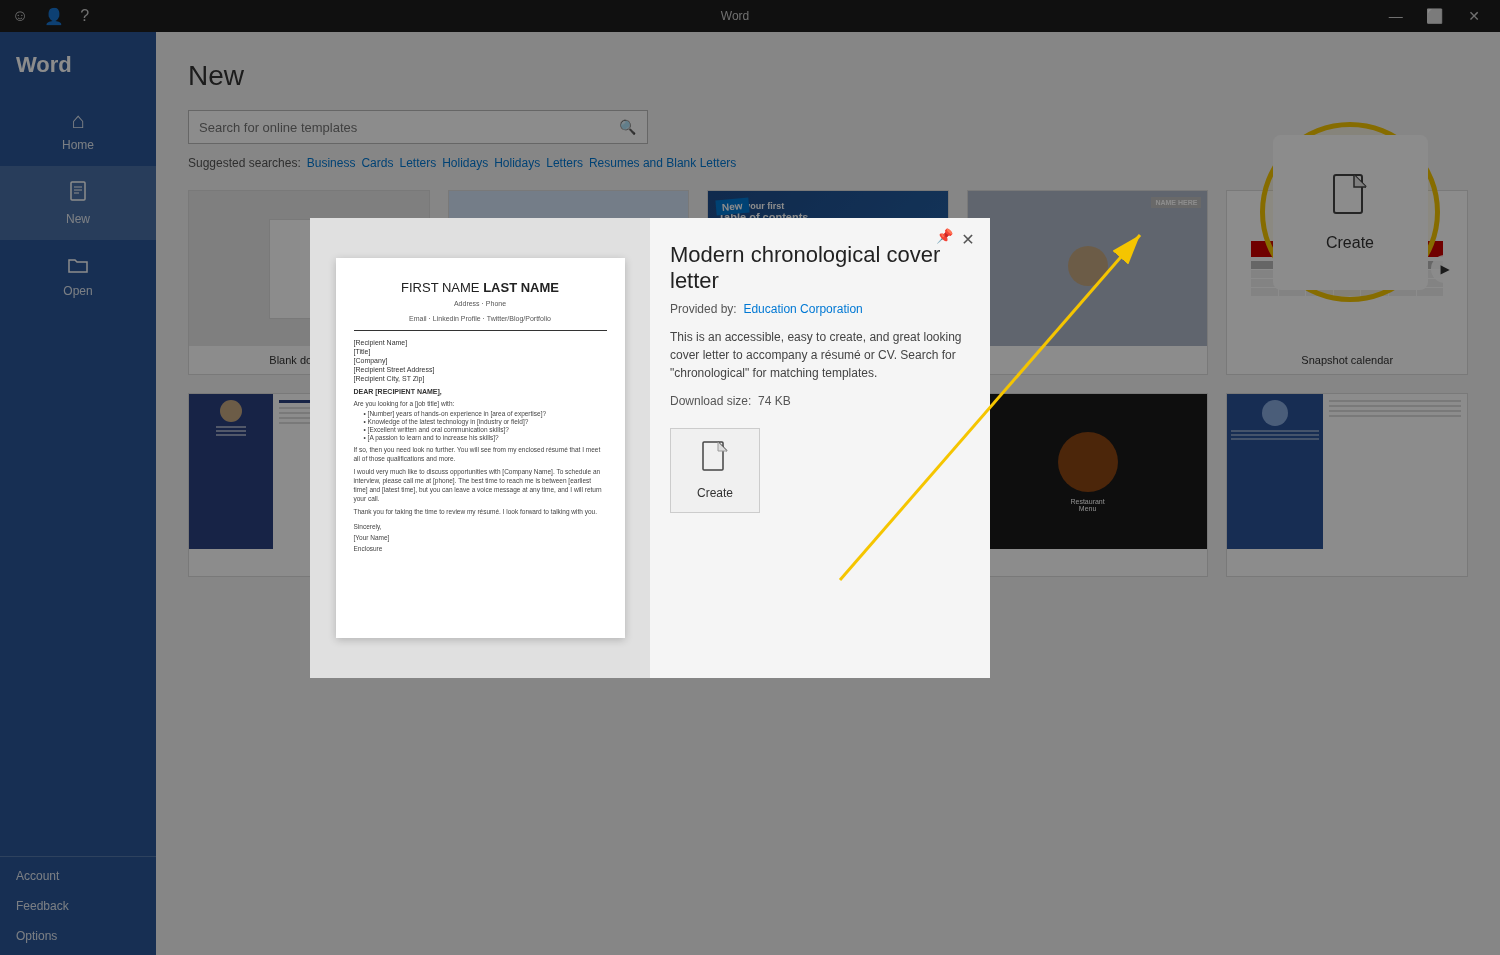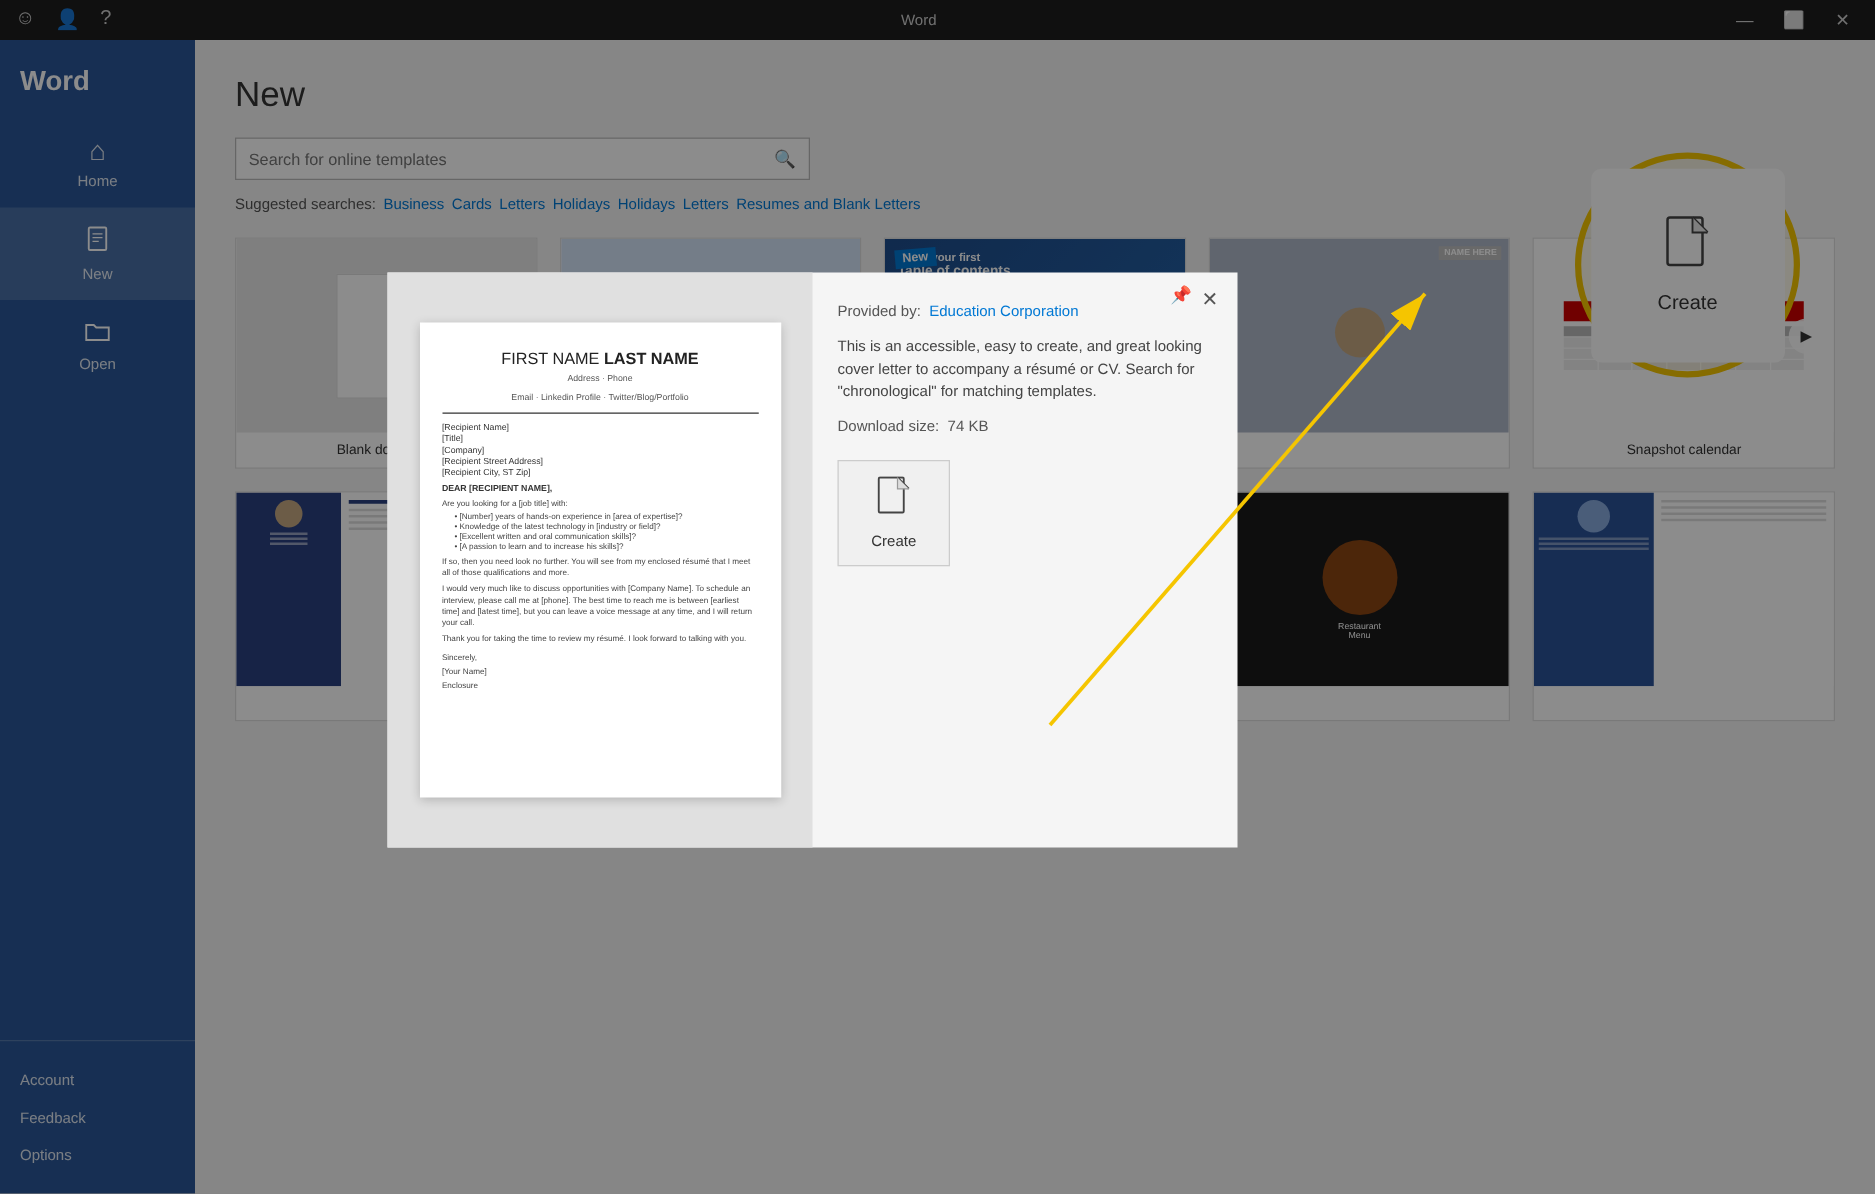--- a/index.html
+++ b/index.html
@@ -46,21 +46,21 @@
       padding: 14px 10px;
       cursor: pointer;
       color: rgba(255,255,255,0.85);
       font-size: 12px;
       gap: 4px;
     }
     .sidebar-item.active { background: rgba(255,255,255,0.15); }
     .sidebar-item .icon { font-size: 22px; }
     .sidebar-bottom {
       border-top: 1px solid rgba(255,255,255,0.2);
-      padding: 16px 0;
+      padding: 4px 0;
     }
     .sidebar-bottom-item {
       padding: 8px 16px;
       color: rgba(255,255,255,0.85);
       font-size: 12px;
       cursor: pointer;
     }
 
     
     .main-content {
@@ -789,20 +789,21 @@
         <div class="doc-body-line" style="margin-top:4px;">Thank you for taking the time to review my résumé. I look forward to talking with you.</div>
         <div class="doc-body-line" style="margin-top:6px;">Sincerely,</div>
         <div class="doc-body-line">[Your Name]</div>
         <div class="doc-body-line">Enclosure</div>
       </div>
     </div>
 
     <div class="modal-info">
       <div class="modal-close">✕</div>
       <div class="modal-pin">📌</div>
+      <div class="modal-title">Modern chronological cover letter</div>
       <div class="modal-provider">
         <span>Provided by:</span>
         &nbsp;<a>Education Corporation</a>
       </div>
       <div class="modal-description">This is an accessible, easy to create, and great looking cover letter to accompany a résumé or CV. Search for "chronological" for matching templates.</div>
       <div class="modal-download">
         <span>Download size:</span>
         &nbsp;<span>74 KB</span>
       </div>
       <button class="modal-create-btn">

